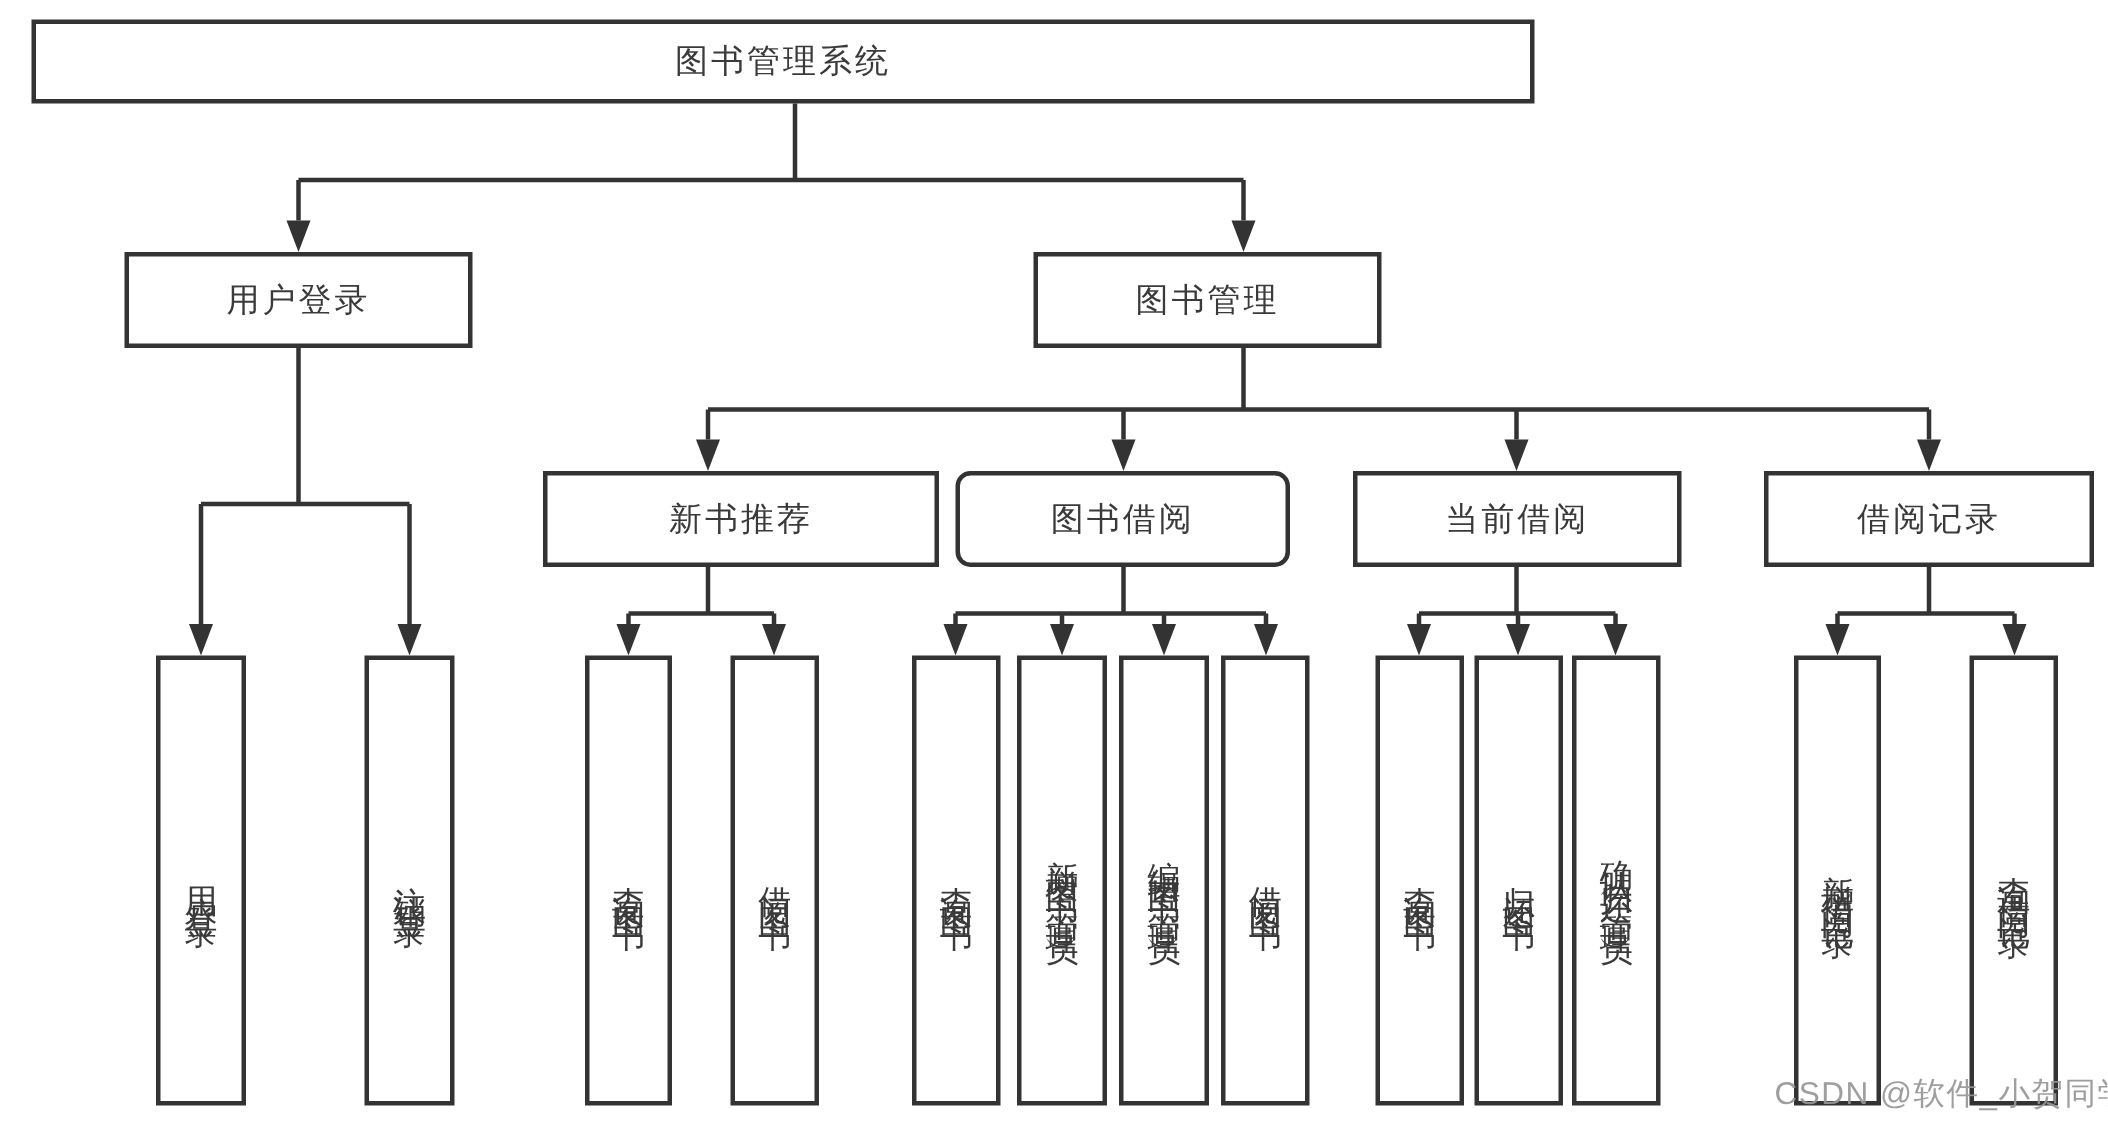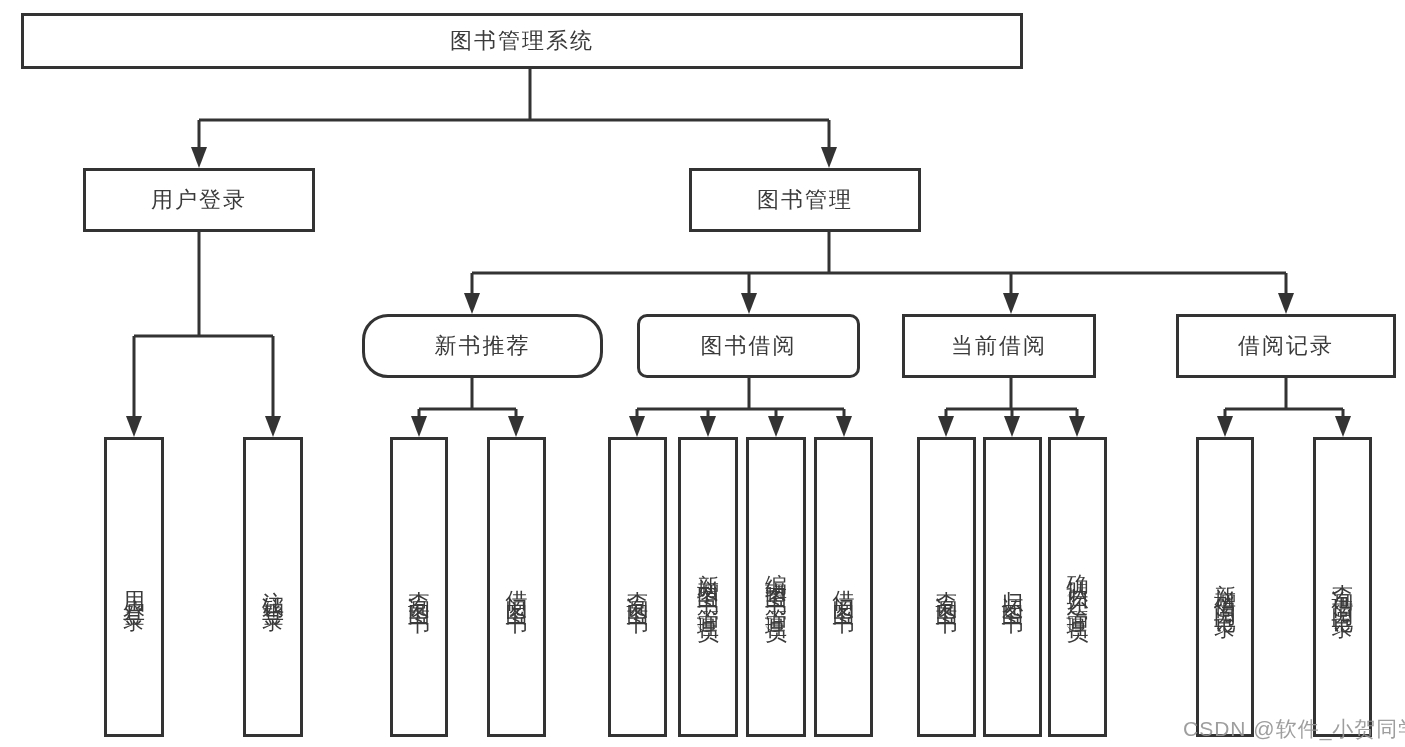--- a/index.html
+++ b/index.html
@@ -132,27 +132,27 @@
     <span class="node-label">图书管理系统</span>
   </div>
 
   <div class="node h-node" style="left:83px; top:168px; width:232px; height:64px;">
     <span class="node-label">用户登录</span>
   </div>
   <div class="node h-node" style="left:689px; top:168px; width:232px; height:64px;">
     <span class="node-label">图书管理</span>
   </div>
 
-  <div class="node h-node" style="left:362px; top:314px; width:241px; height:64px;border-radius:26px;">
+  <div class="node h-node" style="left:362px; top:314px; width:264px; height:64px;">
     <span class="node-label">新书推荐</span>
   </div>
   <div class="node h-node" style="left:637px; top:314px; width:223px; height:64px;border-radius:10px;">
     <span class="node-label">图书借阅</span>
   </div>
-  <div class="node h-node" style="left:902px; top:314px; width:194px; height:64px;justify-content:center;">
+  <div class="node h-node" style="left:902px; top:314px; width:219px; height:64px;justify-content:center;">
     <span class="node-label">当前借阅</span>
   </div>
   <div class="node h-node" style="left:1176px; top:314px; width:220px; height:64px;">
     <span class="node-label">借阅记录</span>
   </div>
 
   <div class="node v-node" style="left:104px; top:437px; width:60px; height:300px;">用户登录</div>
   <div class="node v-node" style="left:243px; top:437px; width:60px; height:300px;">注销登录</div>
 
   <div class="node v-node" style="left:390px; top:437px; width:58px; height:300px;">查询图书</div>

